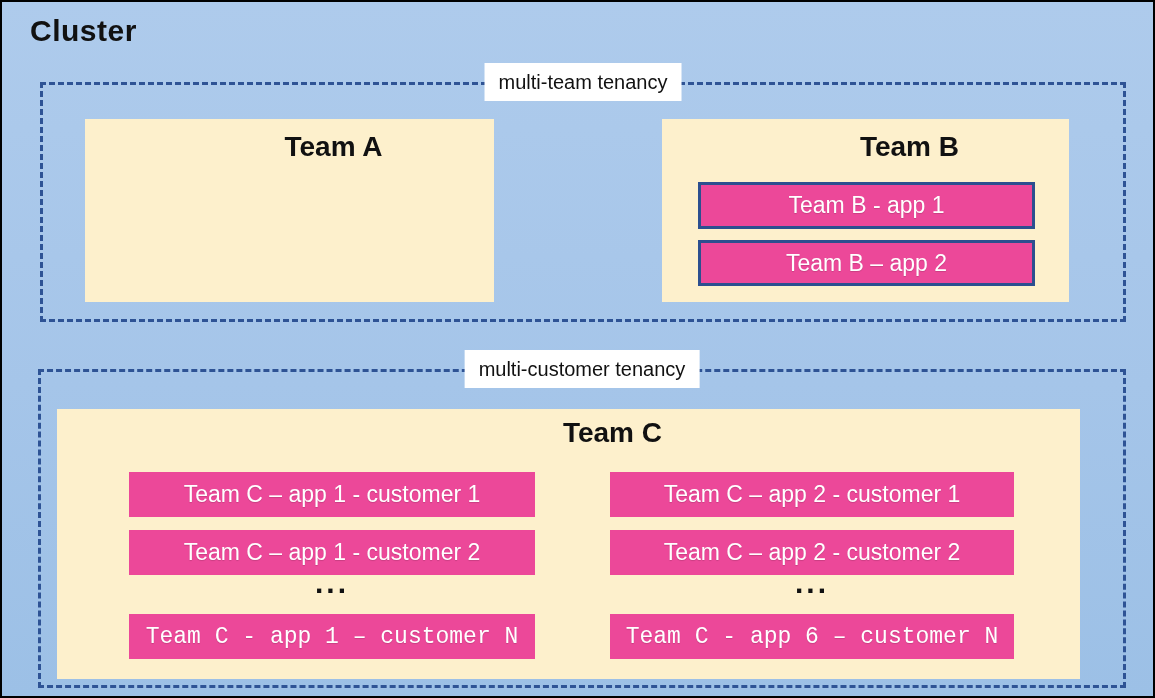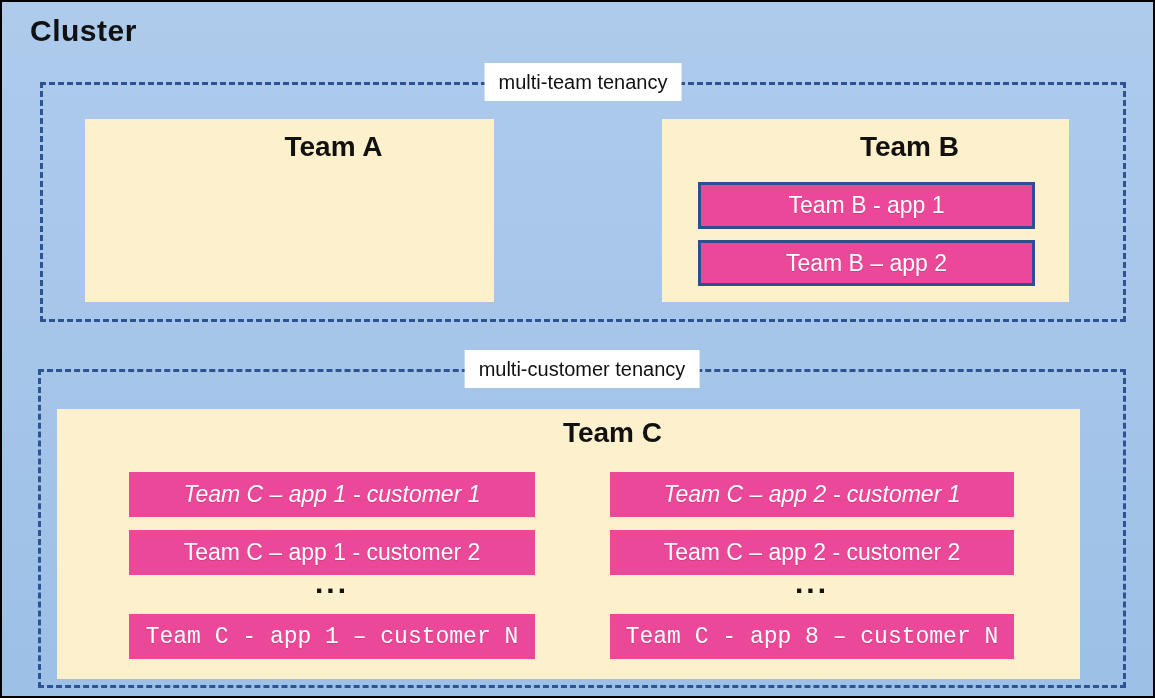--- a/index.html
+++ b/index.html
@@ -94,21 +94,21 @@
   .team-b-app-1 { left: 36px; top: 63px;  width: 337px; height: 47px; }
   .team-b-app-2 { left: 36px; top: 121px; width: 337px; height: 46px; }
   .c-column {
     position: absolute;
     top: 0;
     height: 100%;
   }
   .c-col-app1 { left: 72px;  width: 406px; }
   .c-col-app2 { left: 553px; width: 404px; }
   .c-row { left: 0; width: 100%; height: 45px; }
-  .c-row-1 { top: 63px; font-style: italic; }
+  .c-row-1 { top: 63px; }
   .c-row-2 { top: 121px; }
   .c-row-n { top: 205px; font-family: Liberation Mono, monospace; }
   .ellipsis {
     position: absolute;
     left: 0;
     width: 100%;
     top: 163px;
     height: 36px;
     text-align: center;
     font-weight: 700;
@@ -151,18 +151,18 @@
         <div class="app-box c-row c-row-1">Team C – app 1 - customer 1</div>
         <div class="app-box c-row c-row-2">Team C – app 1 - customer 2</div>
         <div class="ellipsis">...</div>
         <div class="app-box c-row c-row-n">Team C - app 1 – customer N</div>
       </div>
 
       <div class="c-column c-col-app2">
         <div class="app-box c-row c-row-1">Team C – app 2 - customer 1</div>
         <div class="app-box c-row c-row-2">Team C – app 2 - customer 2</div>
         <div class="ellipsis">...</div>
-        <div class="app-box c-row c-row-n">Team C - app 8 – customer N</div>
+        <div class="app-box c-row c-row-n">Team C - app 6 – customer N</div>
       </div>
     </div>
   </div>
 
 </div>
 
 </body></html>

